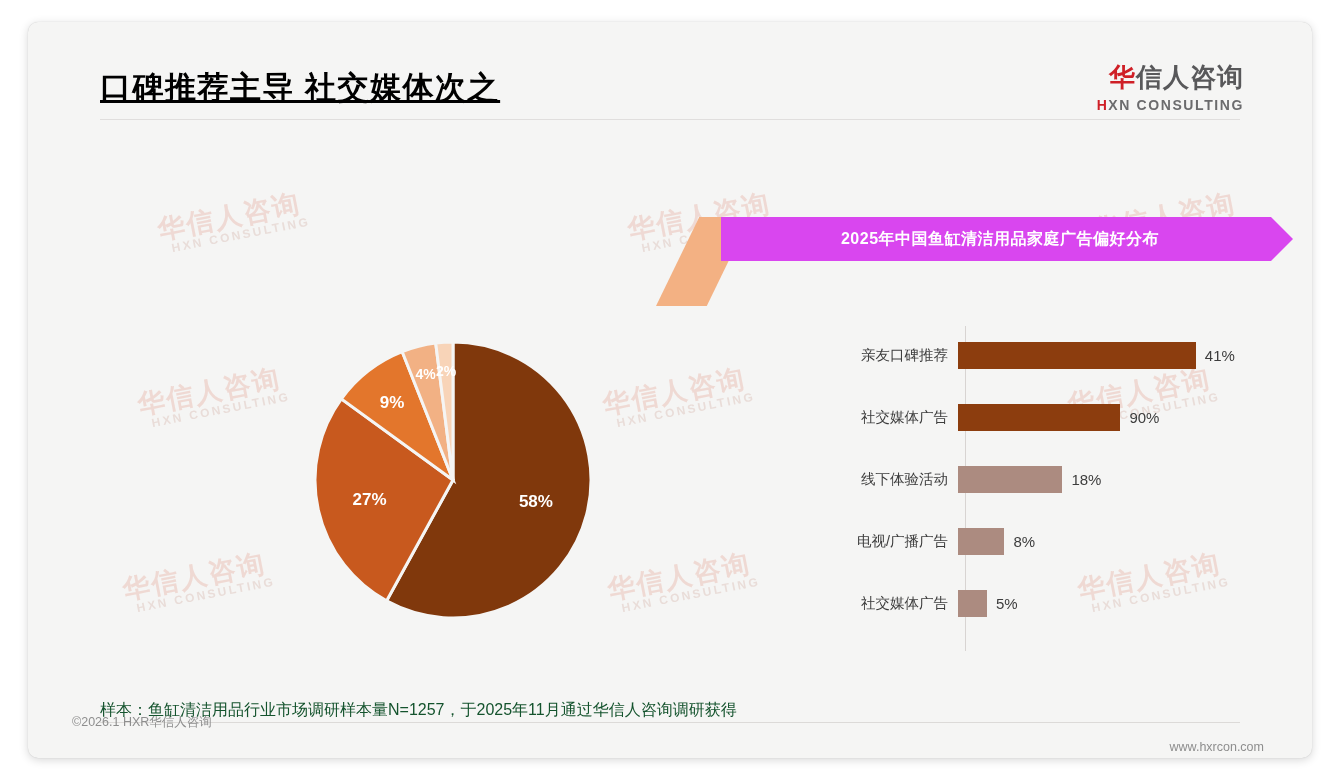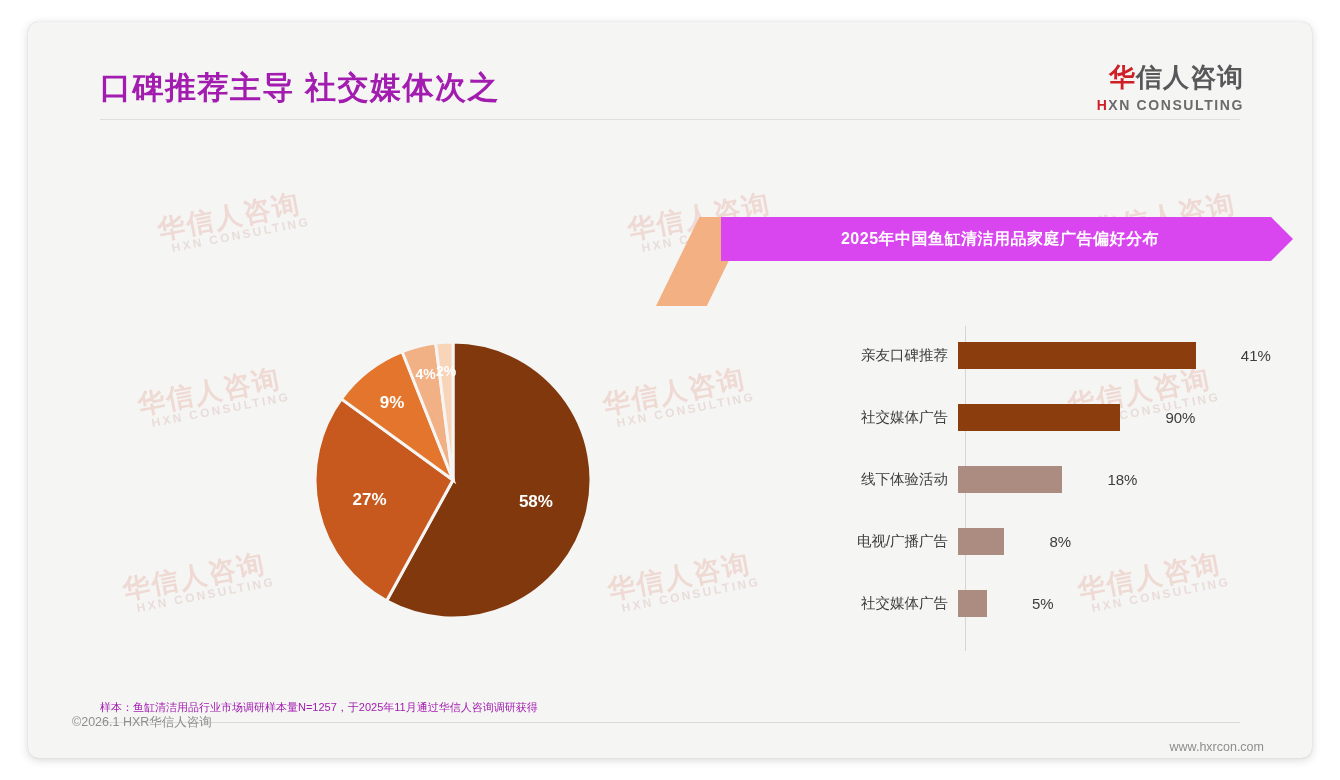--- a/index.html
+++ b/index.html
@@ -34,23 +34,24 @@
   .wm .cn { font-size: 27px; font-weight: 700; letter-spacing: 2px; display:block; }
   .wm .en { font-size: 12px; font-weight: 700; letter-spacing: 2.4px; display:block; margin-left: 10px; color:#dbc0b8; }
 
   
   #header {
     position: absolute; left: 0; top: 0; width: 100%; height: 100px;
     z-index: 5;
   }
   #page-title {
     position: absolute; left: 72px; top: 45px;
-    font-size: 31px; font-weight: 700; color: #a21caf;
+    font-size: 31px; font-weight: 700; color: #000000;
     letter-spacing: 1.5px;
     white-space: nowrap;
+    text-decoration: underline;
   }
   #header-rule {
     position: absolute; left: 72px; top: 97px; width: 1140px; height: 1px;
     background: #e0dedd;
   }
   #logo { position: absolute; right: 68px; top: 38px; text-align: right; }
   #logo .logo-cn { font-size: 26px; font-weight: 700; color: #58585a; letter-spacing: 1px; white-space:nowrap; }
   #logo .logo-cn .hua { color: #cf1f26; }
   #logo .logo-en { font-size: 14px; font-weight: 700; color: #6b6b6d; letter-spacing: 1.6px; margin-top: 2px; white-space:nowrap;}
   #logo .logo-en .hx { color: #cf1f26; }
@@ -96,29 +97,29 @@
   .pie-lab-sm { font-size: 14px; font-weight: 700; fill: #ffffff; }
 
   
   #bar-panel { position: absolute; left: 790px; top: 300px; width: 470px; height: 335px; z-index: 3; }
   #bar-axis { position: absolute; left: 147px; top: 4px; width: 1px; height: 325px; background: #d8d4d2; }
   .bar-row { position: absolute; left: 0; width: 100%; height: 30px; display: flex; align-items: center; }
   .bar-cat {
     width: 140px; text-align: right; padding-right: 10px;
     font-size: 14.5px; color: #3d3d3d; white-space: nowrap;
   }
-  .bar-track { flex: 1; display: flex; align-items: center; gap: 36px; }
+  .bar-track { flex: 1; display: flex; align-items: center; }
   .bar-fill { height: 27px; }
   .bar-val { font-size: 15px; color: #3d3d3d; margin-left: 9px; white-space: nowrap; }
 
   
   #sample-rule { position: absolute; left: 72px; top: 700px; width: 1140px; height: 1px; background: #dcdad8; z-index: 5;}
   #sample-note {
     position: absolute; left: 72px; top: 678px; z-index: 5;
-    font-size: 11px; color: #a21caf; white-space: nowrap;
+    font-size: 16px; color: #14532d; white-space: nowrap;
   }
   #footer-left {
     position: absolute; left: 44px; top: 692px; z-index: 5;
     font-size: 12.5px; color: #8e8e8e; white-space: nowrap;
   }
   #footer-right {
     position: absolute; right: 48px; top: 718px; z-index: 5;
     font-size: 12.5px; color: #8e8e8e; white-space: nowrap;
   }
 </style>

